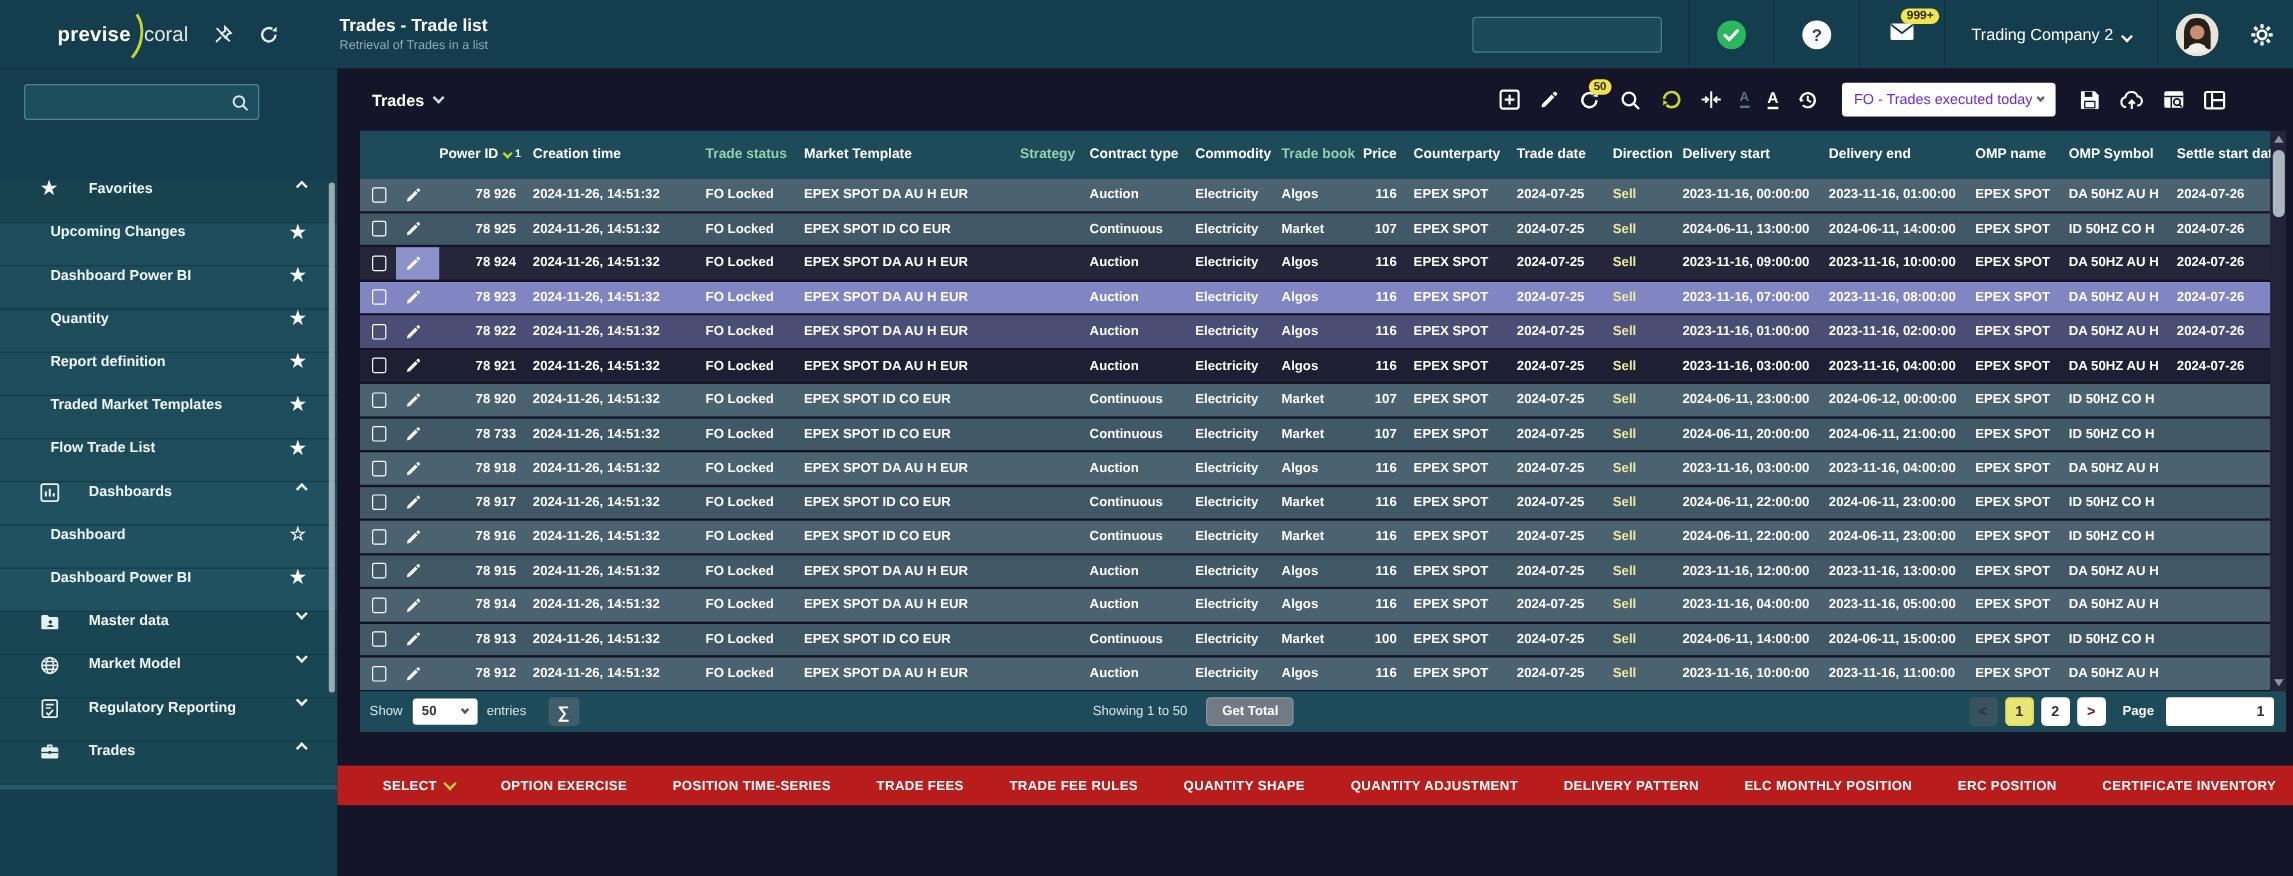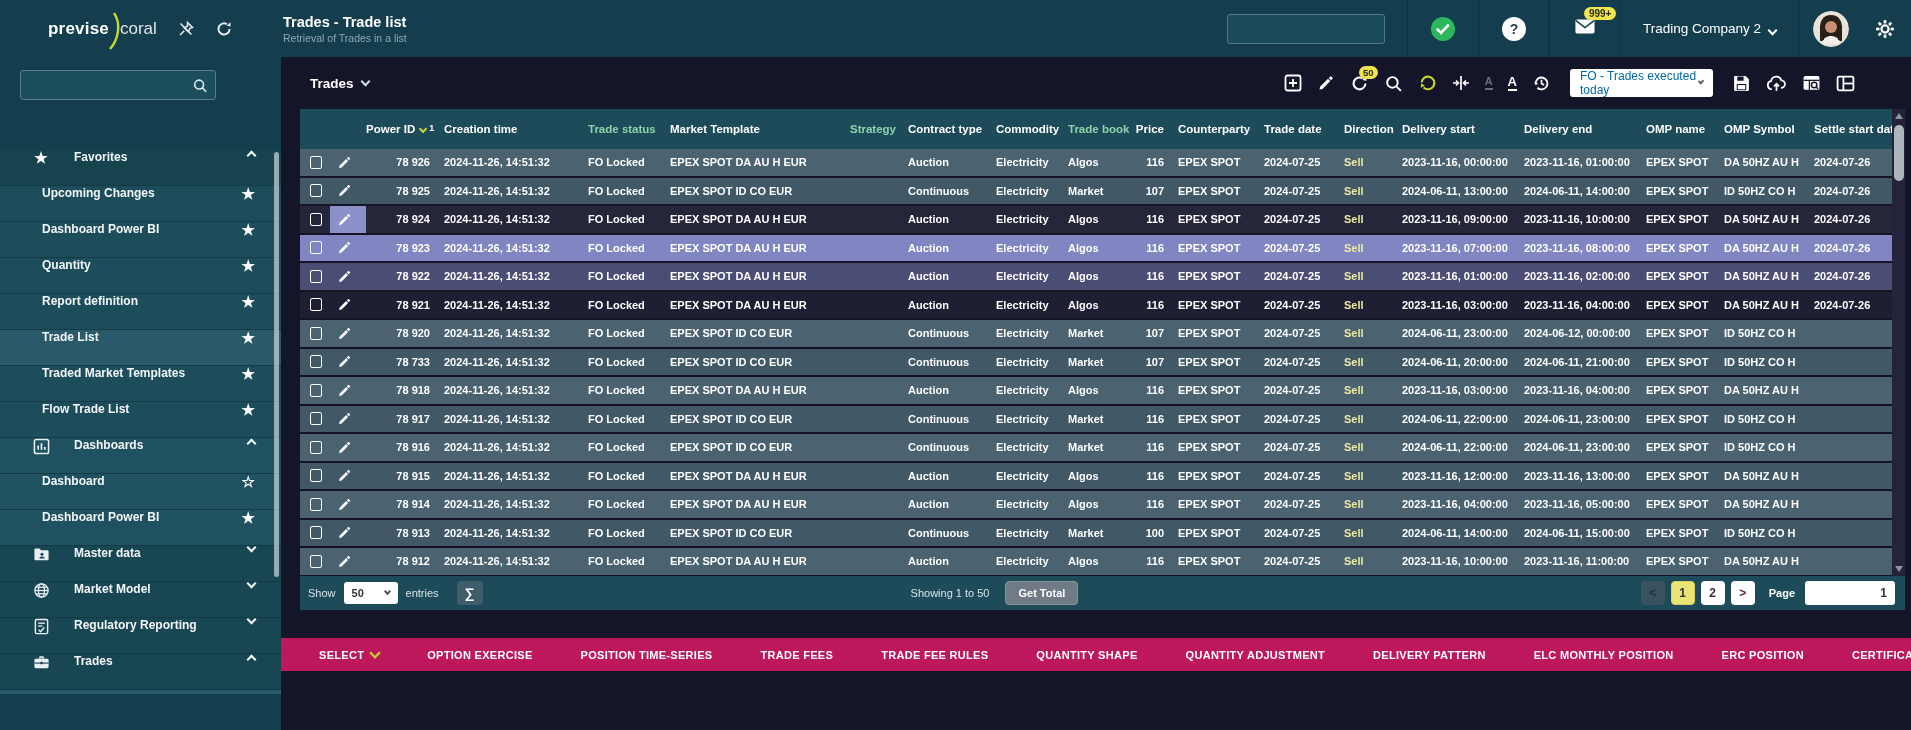--- a/index.html
+++ b/index.html
@@ -53,21 +53,21 @@
   .content{position:absolute;top:57px;left:281px;width:1630px;height:673px;background:#15152a}
   .ctoolbar{position:absolute;top:0;left:0;width:1630px;height:52px;display:flex;align-items:center}
   .tsel{margin-left:29px;font-size:13.5px;font-weight:bold;color:#fff;display:flex;align-items:center;cursor:pointer}
   .tsel .chev{color:#cfe0e6}
   .ticons{margin-left:auto;margin-right:56px;display:flex;align-items:center;gap:15px}
   .tico{position:relative;display:flex;align-items:center;cursor:pointer}
   .tbadge{position:absolute;top:-8px;right:-9px;background:#efe24e;color:#2c2c14;font-size:9.5px;font-weight:bold;padding:1px 4px;border-radius:8px}
   .ico-a{font-weight:bold;border-bottom:2px solid currentColor;line-height:1;padding-bottom:1px}
   .ico-a.dim{color:#5f7280;font-size:11px}
   .ico-a.lit{color:#fff;font-size:13px}
-  .viewsel{background:#fff;color:#0369a1;font-size:12px;border-radius:3px;height:28px;display:flex;align-items:center;padding:0 10px;width:143px;margin:0 4px;cursor:pointer}
+  .viewsel{background:#fff;color:#6d28d9;font-size:12px;border-radius:3px;height:28px;display:flex;align-items:center;padding:0 10px;width:178px;margin:0 4px;cursor:pointer}
   .viewsel .chev{color:#666;margin-left:auto}
   
   :root{--cols:30px 36px 78px 144px 82px 180px 58px 88px 72px 64px 46px 86px 80px 58px 122px 122px 78px 90px 78px}
   .thead{position:absolute;top:52px;left:19px;width:1592px;height:40px;background:#1d4b5a;display:grid;grid-template-columns:var(--cols);align-items:center;font-size:11.5px;font-weight:bold}
   .thead .hc{padding-right:8px;cursor:pointer;white-space:nowrap}
   .green{color:#8fd2ab}
   .ralign{text-align:right;padding-right:14px!important}
   .sortchev{width:6px;height:6px;border-right:2px solid #c6d62e;border-bottom:2px solid #c6d62e;display:inline-block;transform:rotate(45deg);margin:0 3px 1px 5px}
   .sortnum{font-size:9px;vertical-align:top;color:#fff}
   .tbody{position:absolute;top:92px;left:19px;width:1592px}
@@ -101,21 +101,21 @@
   .gettotal{margin-left:16px;height:24px;background:#707b85;border:1px solid #8b949d;border-radius:4px;color:#fff;font-size:11px;font-weight:bold;padding:0 12px;display:flex;align-items:center;cursor:pointer}
   .pag{margin-left:auto;margin-right:10px;display:flex;align-items:center;gap:6px}
   .pbtn{min-width:24px;height:24px;border-radius:4px;font-size:12px;font-weight:bold;display:flex;align-items:center;justify-content:center;cursor:pointer;padding:0 6px}
   .pbtn.dis{background:#39525f;color:#24333c}
   .pbtn.cur{background:#e9e474;color:#333;border:1px solid #d9d45f}
   .pbtn.white{background:#fff;color:#333}
   .pbtn.nxt{background:#fff;color:#5f2430}
   .pageinput{width:90px;height:24px;border-radius:3px;border:none;outline:none;text-align:right;padding-right:8px;color:#333;font-size:12px;font-weight:bold}
   .pglbl{margin:0 4px 0 8px;font-weight:bold;color:#fff}
   
-  .btabs{position:absolute;top:581px;left:0;width:1630px;height:33px;background:#be185d;display:flex;align-items:center;list-style:none;padding-left:38px;gap:48px}
+  .btabs{position:absolute;top:581px;left:0;width:1630px;height:33px;background:#b91c1c;display:flex;align-items:center;list-style:none;padding-left:38px;gap:38px}
   .tab{font-size:11px;font-weight:bold;color:#fff;letter-spacing:.3px;cursor:pointer;white-space:nowrap;display:flex;align-items:center}
   .tab.has-chev::after{content:"";width:6px;height:6px;border-right:2px solid #c6d62e;border-bottom:2px solid #c6d62e;transform:rotate(45deg);display:inline-block;margin-left:7px;position:relative;top:-2px}
 </style>
 </head>
 <body>
 
 <header class="topbar">
   <div class="logoblk">
     <span class="logo-bold">previse</span>
     <span class="logo-curve"><svg width="16" height="40" viewBox="0 0 16 40">
@@ -240,26 +240,20 @@
           </span>
         </div>
 
         <div class="srow itm">
           <span class="item-label">Report definition</span>
           <span class="right">
             <span class="star st-filled"></span>
           </span>
         </div>
 
-        <div class="srow itm active">
-          <span class="item-label">Trade List</span>
-          <span class="right">
-            <span class="star st-filled"></span>
-          </span>
-        </div>
 
         <div class="srow itm">
           <span class="item-label">Traded Market Templates</span>
           <span class="right">
             <span class="star st-filled"></span>
           </span>
         </div>
 
         <div class="srow itm">
           <span class="item-label">Flow Trade List</span>

